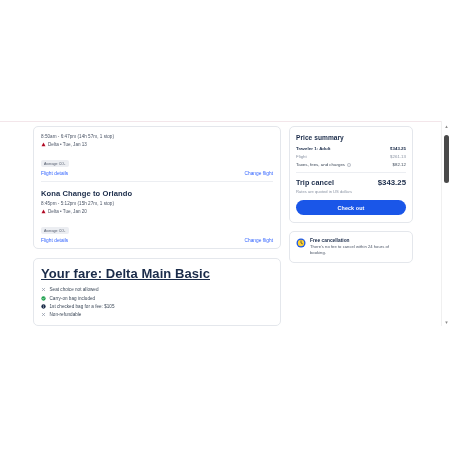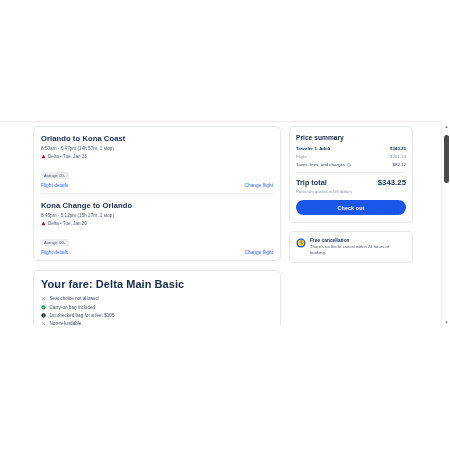--- a/index.html
+++ b/index.html
@@ -121,25 +121,26 @@
     cursor: pointer;
     letter-spacing: 0.02px;
   }
 
   
   .fare-card {
     margin-top: 9px;
     padding: 7px 7px 8px 7px;
   }
   .fare-title {
-    font-size: 11px;
+    font-size: 13px;
     font-weight: bold;
     color: #1a2b49;
     margin-bottom: 6px;
     letter-spacing: 0.06px;
+    text-decoration: underline;
   }
   .fare-list { display: flex; flex-direction: column; gap: 3.4px; }
   .fare-item {
     display: flex;
     align-items: center;
     gap: 3.5px;
     font-size: 4.6px;
     color: #3c4858;
     letter-spacing: 0.02px;
   }
@@ -279,21 +280,20 @@
 
   <div class="viewport">
     <div class="content">
       <div class="columns">
 
         <div class="col-left">
 
           <div class="card itin-card">
 
             <div class="segment">
-              <div class="seg-title">Orlando to Kona Coast</div>
               <div class="seg-times">8:50am - 6:47pm (14h 57m, 1 stop)</div>
               <div class="seg-airline">
                 <span class="airline-logo">
                   <svg width="5" height="5" viewBox="0 0 10 10">
                     <polygon points="5,1 9,8.5 1,8.5" fill="#c8102e"></polygon>
                     <polygon points="5,3.2 7.4,7.6 2.6,7.6" fill="#9b0c22"></polygon>
                   </svg>
                 </span>
                 <span>Delta • Tue, Jan 13</span>
               </div>
@@ -398,21 +398,21 @@
                     <circle cx="6" cy="3.4" r="0.8" fill="#6b7585"></circle>
                   </svg>
                 </span>
               </span>
               <span class="amt">$82.12</span>
             </div>
 
             <div class="price-divider"></div>
 
             <div class="total-row">
-              <span class="total-label">Trip total</span>
+              <span class="total-label">Trip cancel</span>
               <span class="total-amt">$343.25</span>
             </div>
             <div class="rates-note">Rates are quoted in US dollars</div>
 
             <button class="checkout-btn">Check out</button>
           </div>
 
           <div class="card cancel-card">
             <span class="clock-ico">
               <svg width="10" height="10" viewBox="0 0 20 20">

